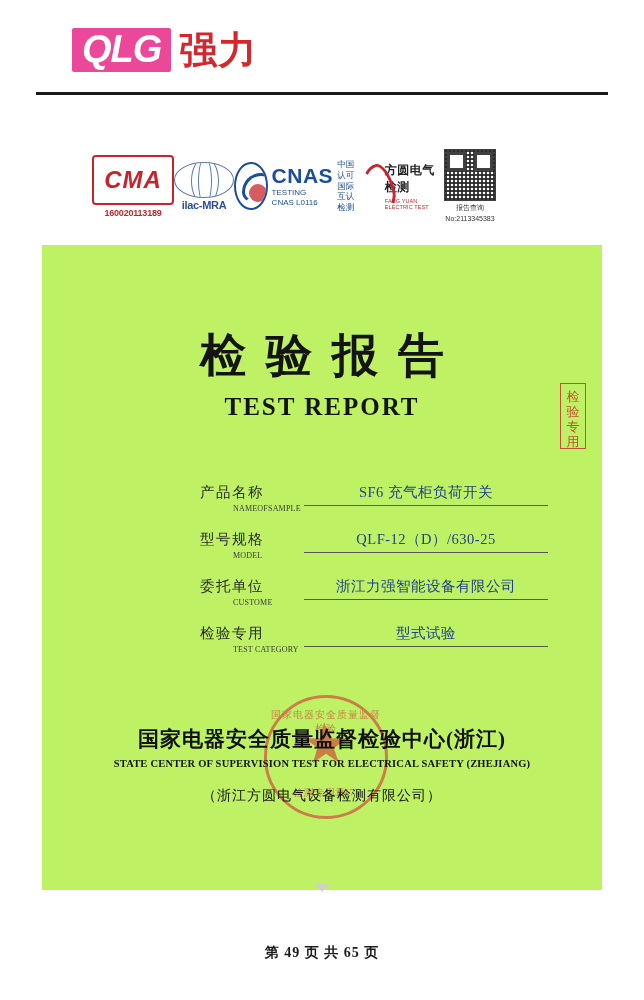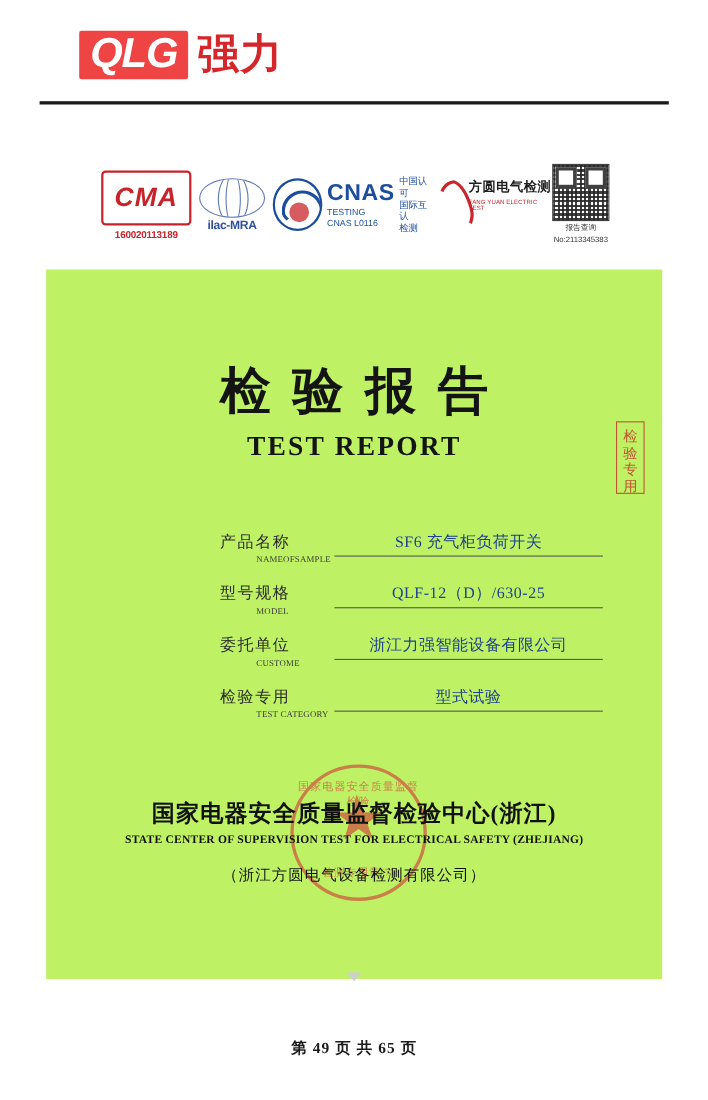--- a/index.html
+++ b/index.html
@@ -24,21 +24,21 @@
     align-items: center;
     gap: 8px;
   }
   .brand-mark {
     font-family: "Liberation Sans", sans-serif;
     font-weight: bold;
     font-style: italic;
     font-size: 38px;
     letter-spacing: -1px;
     color: #ffffff;
-    background: #ef4444;
+    background: #ec4899;
     padding: 2px 10px 4px 10px;
     line-height: 1;
     border-radius: 2px;
   }
   .brand-cn {
     font-family: "Liberation Sans", sans-serif;
     font-weight: bold;
     font-size: 38px;
     color: #d4262b;
     line-height: 1;
@@ -51,21 +51,21 @@
     width: 572px;
     height: 3px;
     background: #1a1a1a;
   }
 
   
   .cert-strip {
     position: absolute;
     left: 92px;
     top: 143px;
-    width: 462px;
+    width: 404px;
     height: 86px;
     display: flex;
     align-items: center;
     justify-content: space-between;
   }
   .cert {
     position: relative;
     text-align: center;
     font-family: "Liberation Sans", sans-serif;
   }

